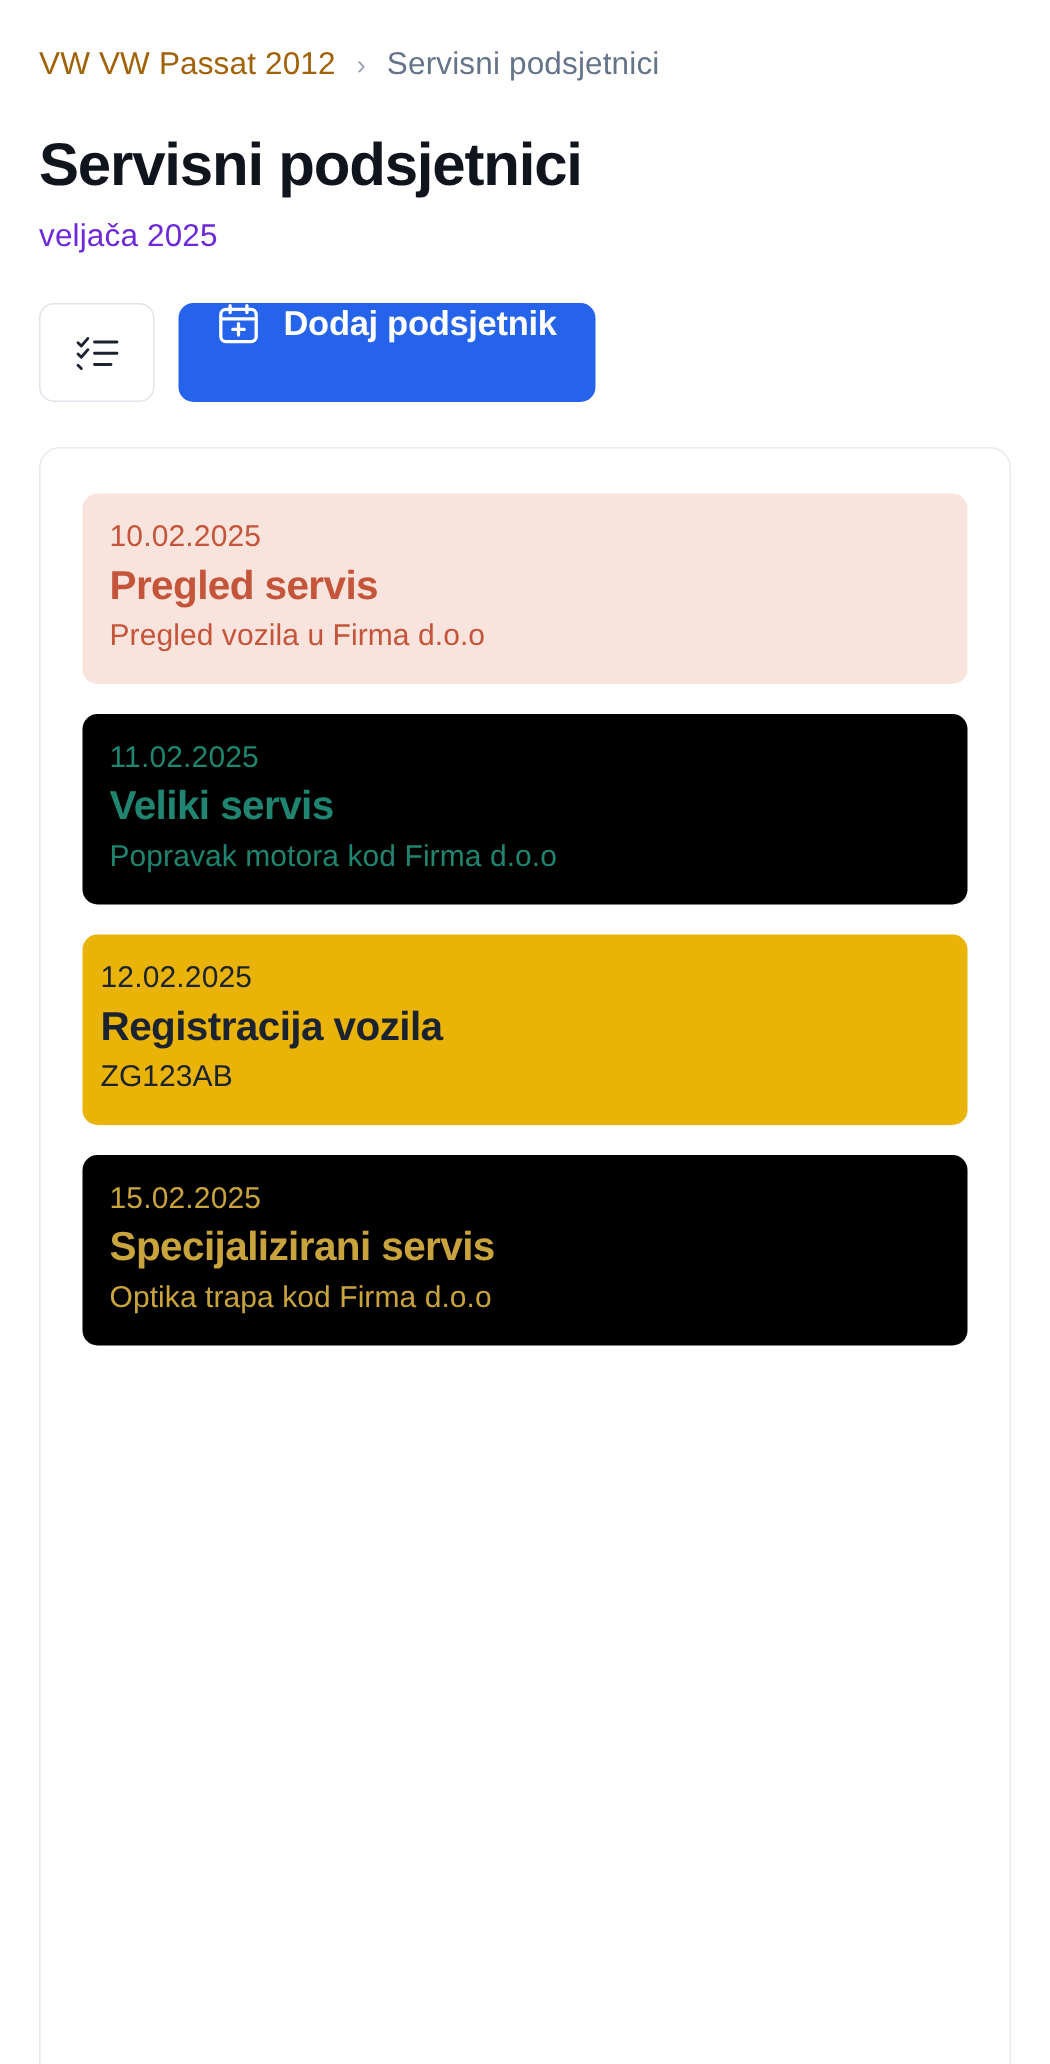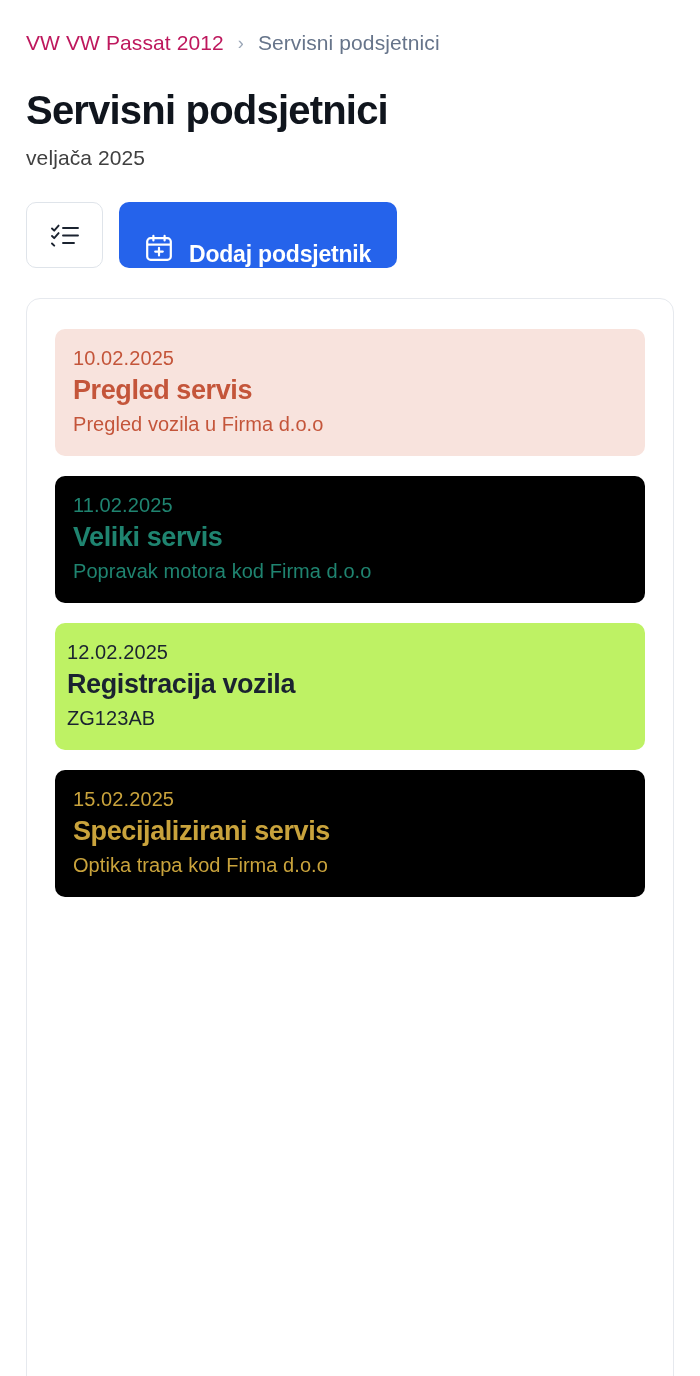--- a/index.html
+++ b/index.html
@@ -23,21 +23,21 @@
   
   .breadcrumb {
     display: flex;
     align-items: center;
     gap: 14px;
     font-size: 21px;
     color: #66748a;
     height: 34px;
     letter-spacing: 0.1px;
   }
-  .breadcrumb .crumb-link { color: #be185d; text-decoration: none; }
+  .breadcrumb .crumb-link { color: #a16207; text-decoration: none; }
   .breadcrumb .crumb-sep {
     color: #9aa6b7;
     font-size: 18px;
     line-height: 1;
     display: inline-flex;
     align-items: center;
   }
   .breadcrumb .crumb-current { color: #66748a; }
 
   
@@ -45,21 +45,21 @@
     margin-top: 27px;
     font-size: 40px;
     line-height: 46px;
     font-weight: 700;
     letter-spacing: -0.8px;
     color: #10151d;
   }
   .page-subtitle {
     margin-top: 13px;
     font-size: 21px;
-    color: #404040;
+    color: #6d28d9;
     letter-spacing: 0.1px;
   }
 
   
   .toolbar {
     margin-top: 32px;
     display: flex;
     align-items: center;
     gap: 16px;
     height: 66px;
@@ -82,21 +82,21 @@
     height: 66px;
     padding: 0 26px;
     border: none;
     border-radius: 10px;
     background: #2563eb;
     color: #ffffff;
     font-size: 23px;
     font-weight: 700;
     letter-spacing: -0.2px;
     display: flex;
-    align-items: flex-end;
+    align-items: flex-start;
     gap: 16px;
     cursor: pointer;
     font-family: "Liberation Sans", sans-serif;
   }
 
   
   .card {
     margin-top: 30px;
     border: 1px solid #e6e9ee;
     border-radius: 14px;
@@ -135,21 +135,21 @@
   .r-red   { background: #f8e3dd; }
   .r-red .reminder-date,
   .r-red .reminder-title,
   .r-red .reminder-desc { color: #c4553a; }
 
   .r-green { background: #000000; }
   .r-green .reminder-date,
   .r-green .reminder-title,
   .r-green .reminder-desc { color: #1f8470; }
 
-  .r-gray  { background: #bef264; padding-left: 12px; }
+  .r-gray  { background: #eab308; padding-left: 12px; }
   .r-gray .reminder-date,
   .r-gray .reminder-title,
   .r-gray .reminder-desc { color: #1b2330; }
 
   .r-yellow { background: #000000; }
   .r-yellow .reminder-date,
   .r-yellow .reminder-title,
   .r-yellow .reminder-desc { color: #c9a33c; }
 </style>
 </head>

